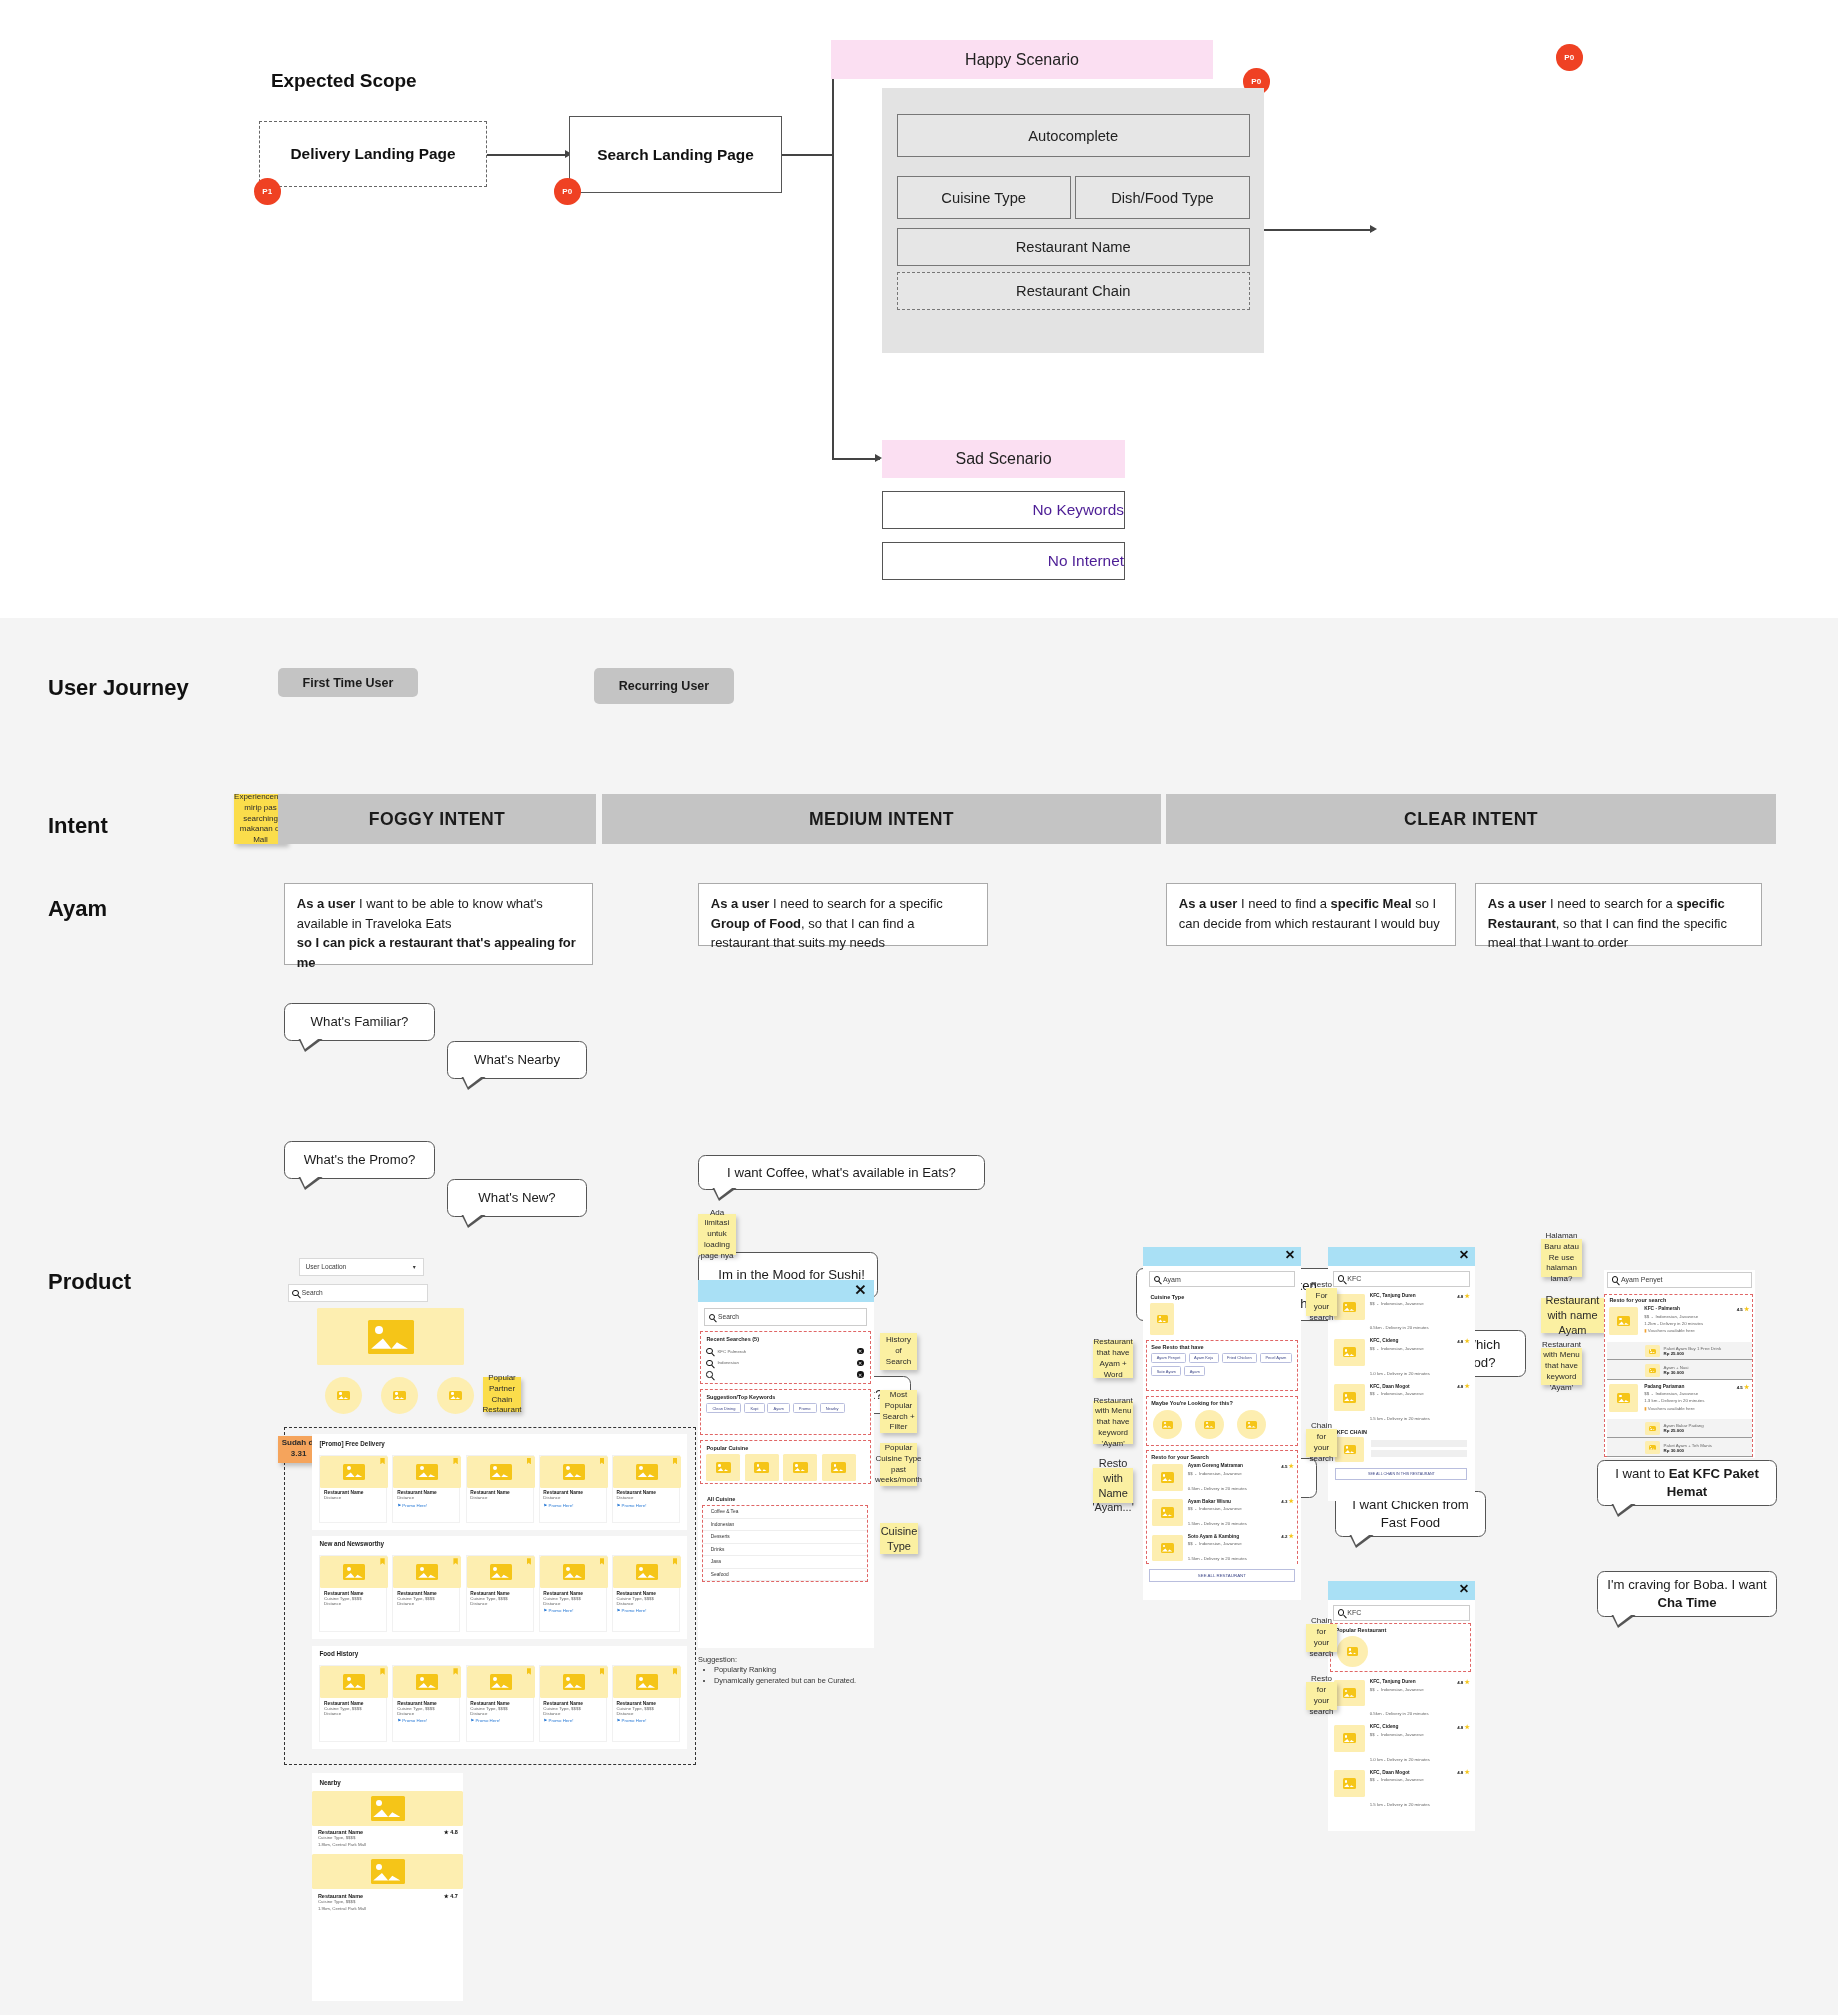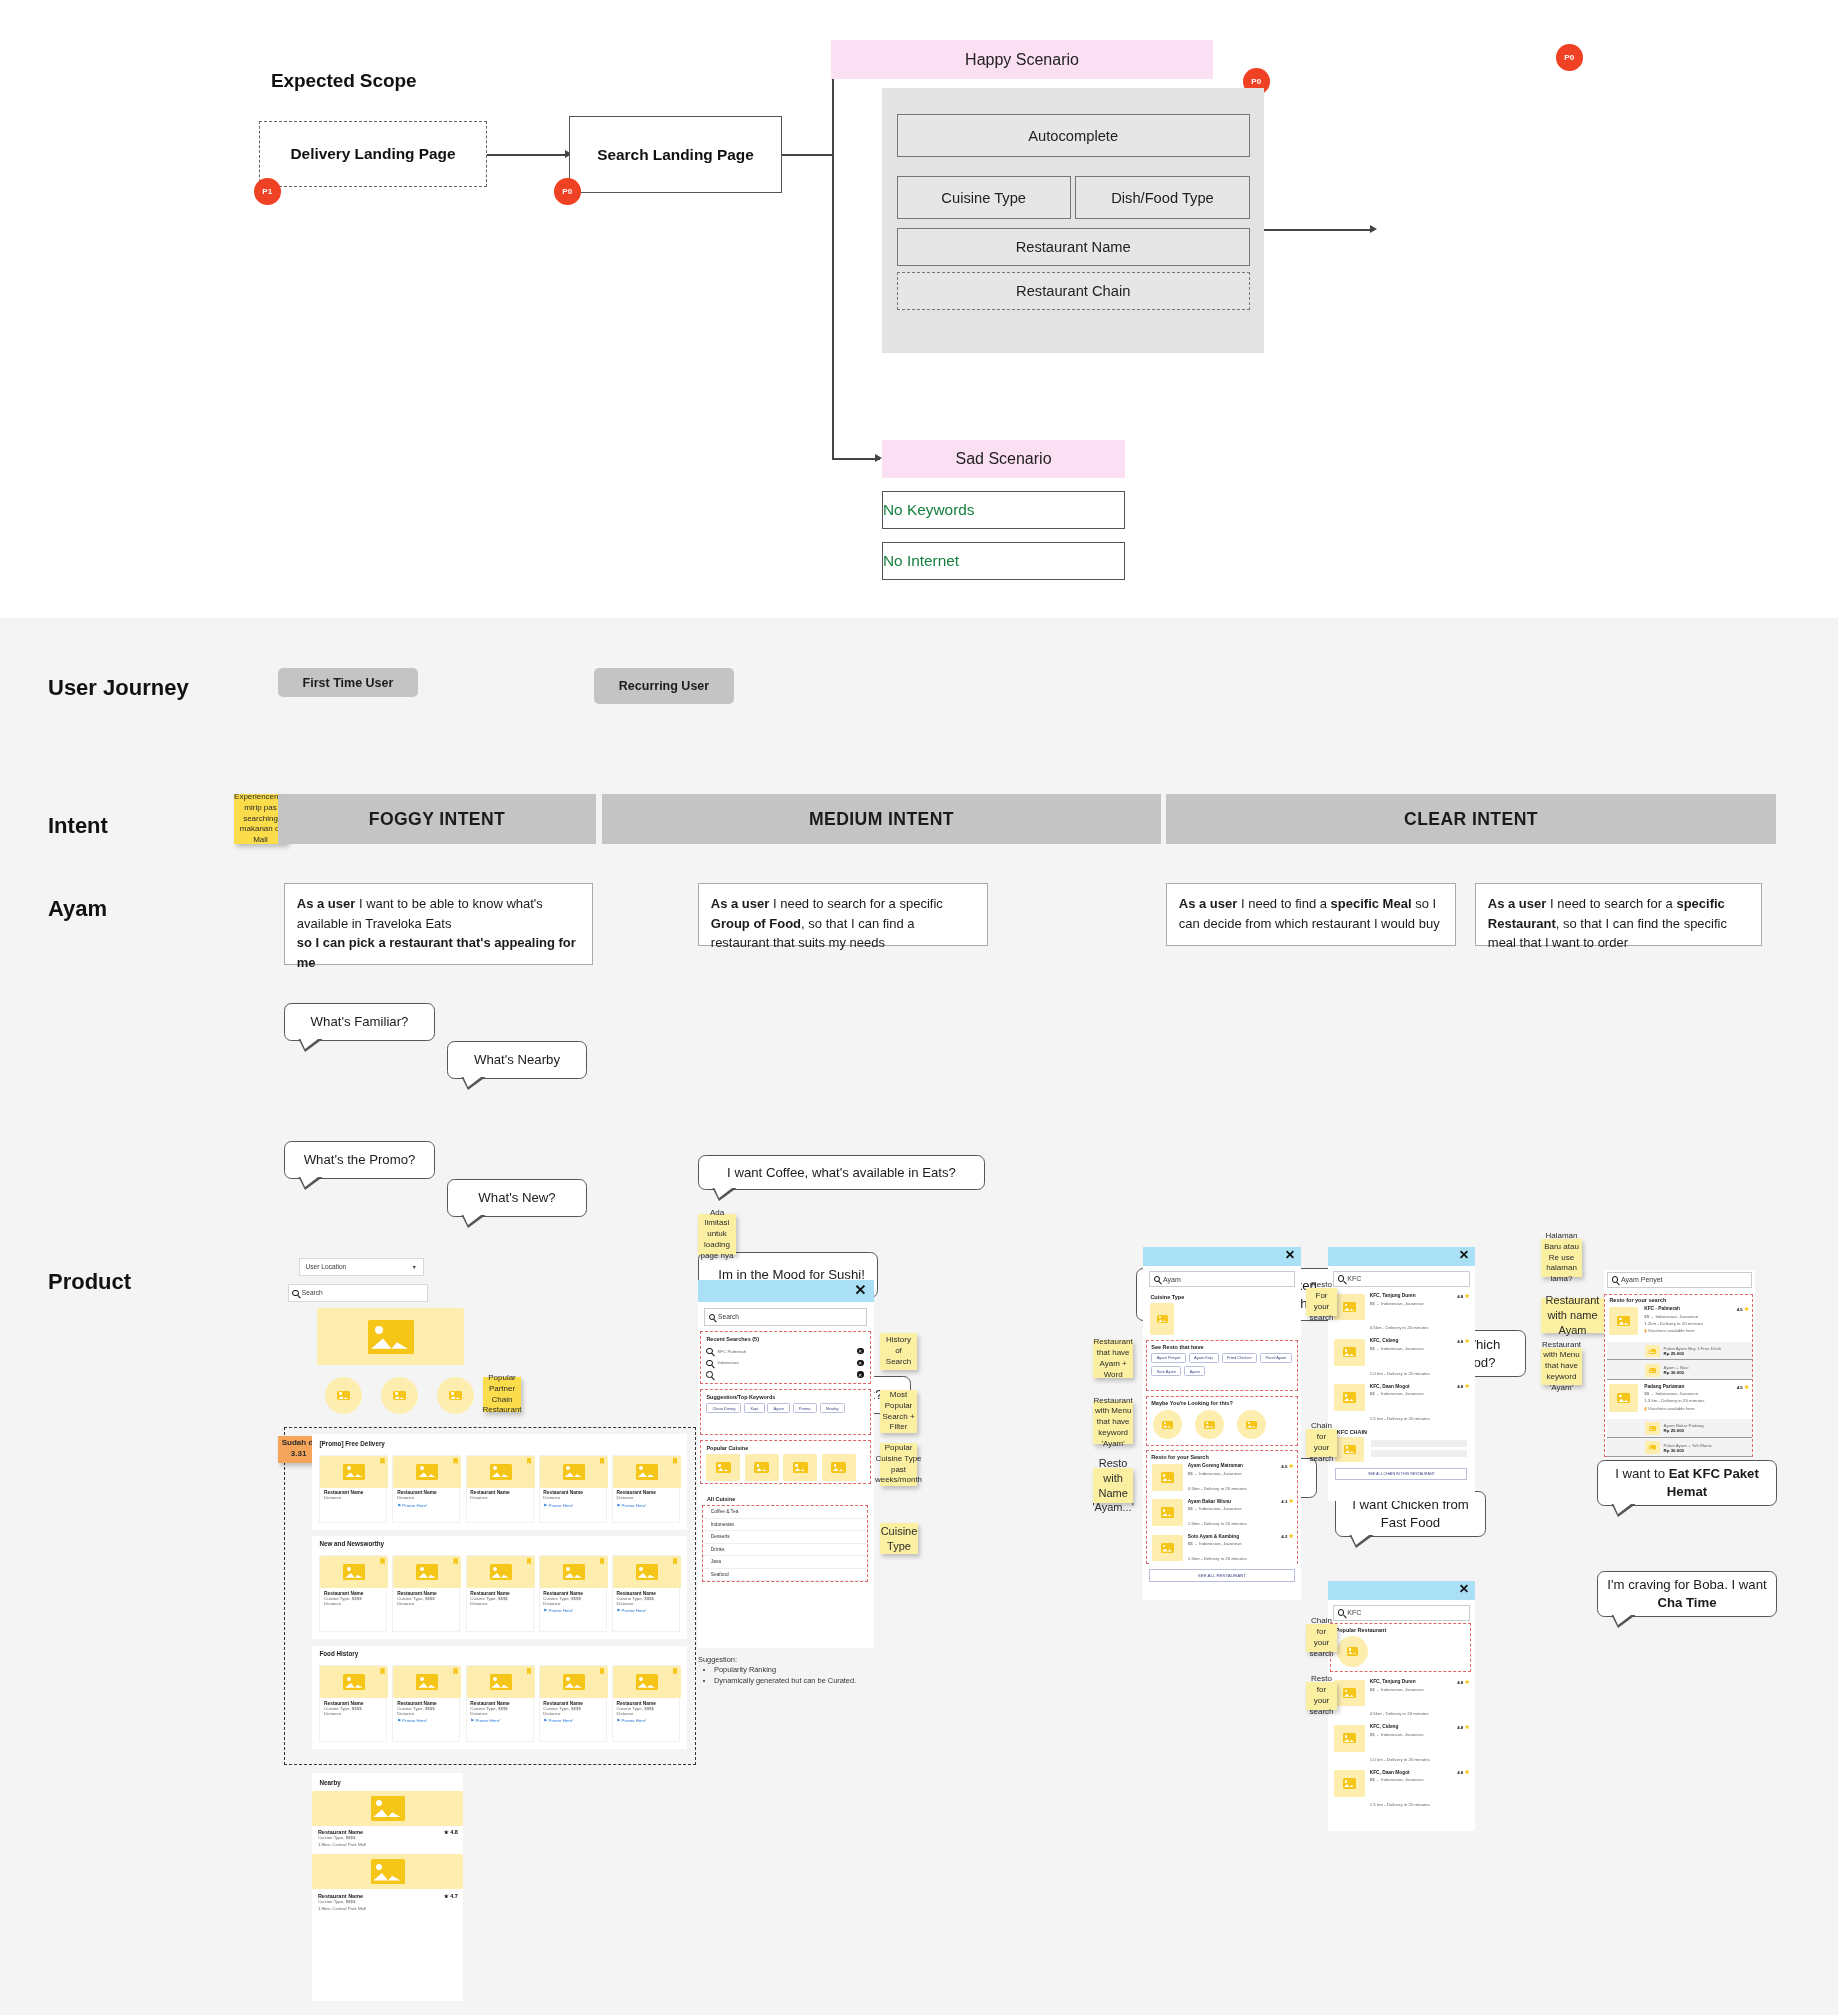--- a/index.html
+++ b/index.html
@@ -36,22 +36,22 @@
   }
   .grey-panel { background:#e3e3e3; }
   .sub-box {
     border:1.1px solid #777; background:#e6e6e6;
     display:flex; align-items:center; justify-content:center;
     font-size:14.7px; color:#222;
   }
   .sub-box.dashed { border:1.1px dashed #777; }
   .plain-box {
     border:1.5px solid #555; background:#fff;
-    display:flex;align-items:center;justify-content:flex-start;
-    font-size:15.4px;color:#15803d;
+    display:flex;align-items:center;justify-content:flex-end;
+    font-size:15.4px;color:#4c1d95;
   }
   .big-grey {
     background:#e3e3e3; border:1.1px solid #999;
     display:flex;align-items:center;justify-content:center;
     font-weight:bold;font-size:16px;
   }
   .line { background:#444; position:absolute; }
   .arrowhead {
     position:absolute; width:0;height:0;
     border-top:4.4px solid transparent; border-bottom:4.4px solid transparent;

